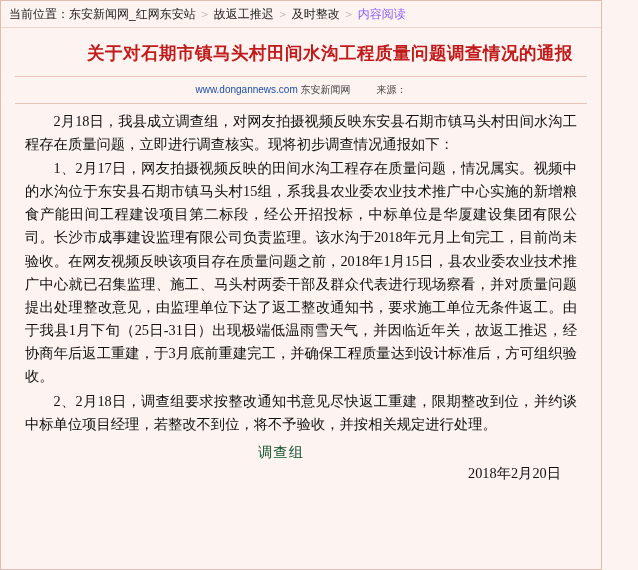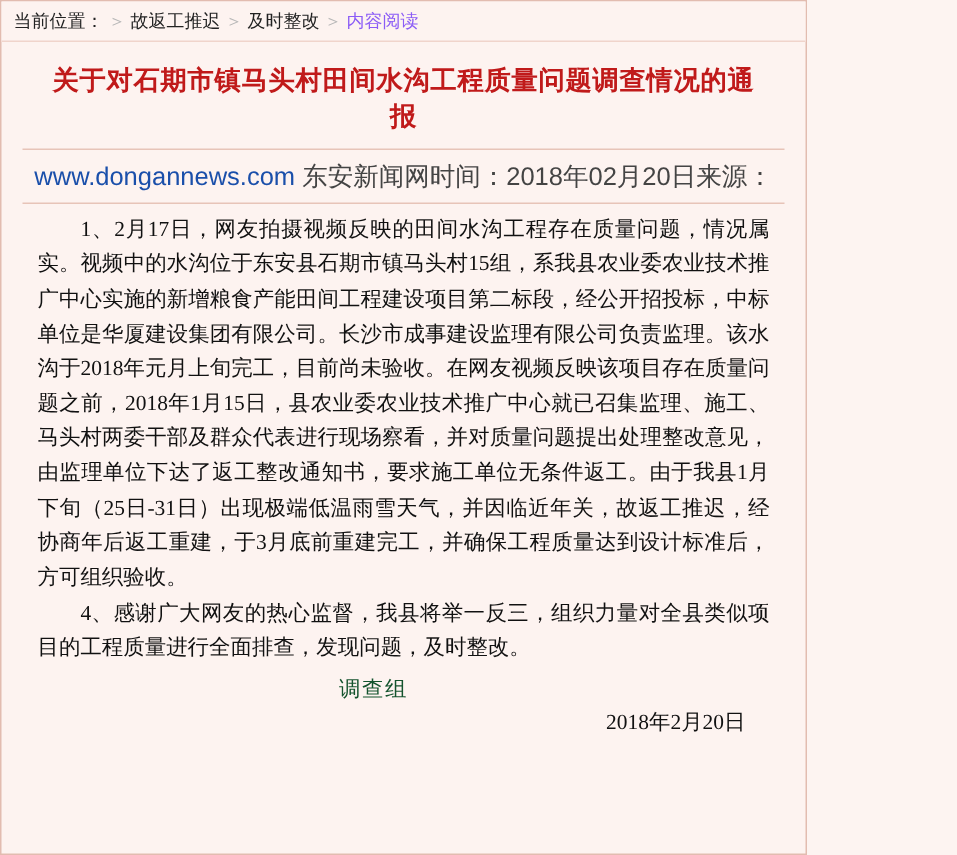--- a/index.html
+++ b/index.html
@@ -9,21 +9,21 @@
   body {
     width: 638px;
     height: 570px;
     background: #fdf4f1;
     font-family: "Liberation Serif", serif;
     color: #1a1a1a;
     overflow: hidden;
   }
   .page {
     position: relative;
-    width: 538px;
+    width: 602px;
     height: 570px;
     box-sizing: border-box;
     border: 1px solid #e2bcb0;
     background: #fdf3f0;
   }
   
   .crumb-bar {
     height: 26px;
     display: flex;
     align-items: center;
@@ -45,41 +45,42 @@
   }
   .crumb-link {
     color: #222;
     text-decoration: none;
     cursor: pointer;
   }
   .crumb-current { color: #8b5cf6; }
 
   
   .title {
-    text-align: center;
+    text-align: right;
     color: #c01a1a;
     font-size: 17.5px;
     font-weight: bold;
     letter-spacing: 0.5px;
     margin: 14px 28px 10px 28px;
     line-height: 1.35;
     font-family: "Liberation Serif", serif;
   }
   .title-rule {
     border: none;
     border-top: 1px solid #e7c4b8;
     margin: 6px 14px 0 14px;
     height: 0;
   }
   
   .meta {
     display: flex;
     align-items: center;
     justify-content: center;
-    font-size: 17px;
+    gap: 26px;
+    font-size: 10px;
     font-family: "Liberation Sans", sans-serif;
     color: #444;
     padding: 6px 0 6px 0;
   }
   .meta .site-url {
     color: #1a4faa;
     text-decoration: none;
     cursor: pointer;
     font-family: "Liberation Sans", sans-serif;
   }
@@ -122,46 +123,45 @@
     color: #111;
   }
 </style>
 </head>
 <body>
 
 <div class="page">
 
   <div class="crumb-bar">
     <span class="crumb-label">当前位置：</span>
+    <a class="crumb-link">东安新闻网_红网东安站</a>
     <span class="crumb-sep">＞</span>
     <a class="crumb-link">故返工推迟</a>
     <span class="crumb-sep">＞</span>
     <a class="crumb-link">及时整改</a>
     <span class="crumb-sep">＞</span>
     <span class="crumb-current">内容阅读</span>
   </div>
 
   <h1 class="title">关于对石期市镇马头村田间水沟工程质量问题调查情况的通报</h1>
   <hr class="title-rule">
 
   <div class="meta">
     <span class="meta-item">
       <a class="site-url">www.dongannews.com</a>
       <span>东安新闻网</span>
     </span>
-    <span class="meta-item">
-      <span>时间：</span><span>2018年02月20日</span>
-    </span>
     <span class="meta-item">来源：</span>
   </div>
   <hr class="meta-sep-rule">
 
   <div class="content">
+    <p>2月18日，我县成立调查组，对网友拍摄视频反映东安县石期市镇马头村田间水沟工程存在质量问题，立即进行调查核实。现将初步调查情况通报如下：</p>
     <p>1、2月17日，网友拍摄视频反映的田间水沟工程存在质量问题，情况属实。视频中的水沟位于东安县石期市镇马头村15组，系我县农业委农业技术推广中心实施的新增粮食产能田间工程建设项目第二标段，经公开招投标，中标单位是华厦建设集团有限公司。长沙市成事建设监理有限公司负责监理。该水沟于2018年元月上旬完工，目前尚未验收。在网友视频反映该项目存在质量问题之前，2018年1月15日，县农业委农业技术推广中心就已召集监理、施工、马头村两委干部及群众代表进行现场察看，并对质量问题提出处理整改意见，由监理单位下达了返工整改通知书，要求施工单位无条件返工。由于我县1月下旬（25日-31日）出现极端低温雨雪天气，并因临近年关，故返工推迟，经协商年后返工重建，于3月底前重建完工，并确保工程质量达到设计标准后，方可组织验收。</p>
-    <p>4、感谢广大网友的热心监督，我县将举一反三，组织力量对全县类似项目的工程质量进行全面排查，发现问题，及时整改。</p>
+    <p>2、2月18日，调查组要求按整改通知书意见尽快返工重建，限期整改到位，并约谈中标单位项目经理，若整改不到位，将不予验收，并按相关规定进行处理。</p>
   </div>
 
   <div class="sign">
     <div class="org">调查组</div>
     <div class="date">2018年2月20日</div>
   </div>
 
 </div>
 
 </body></html>

